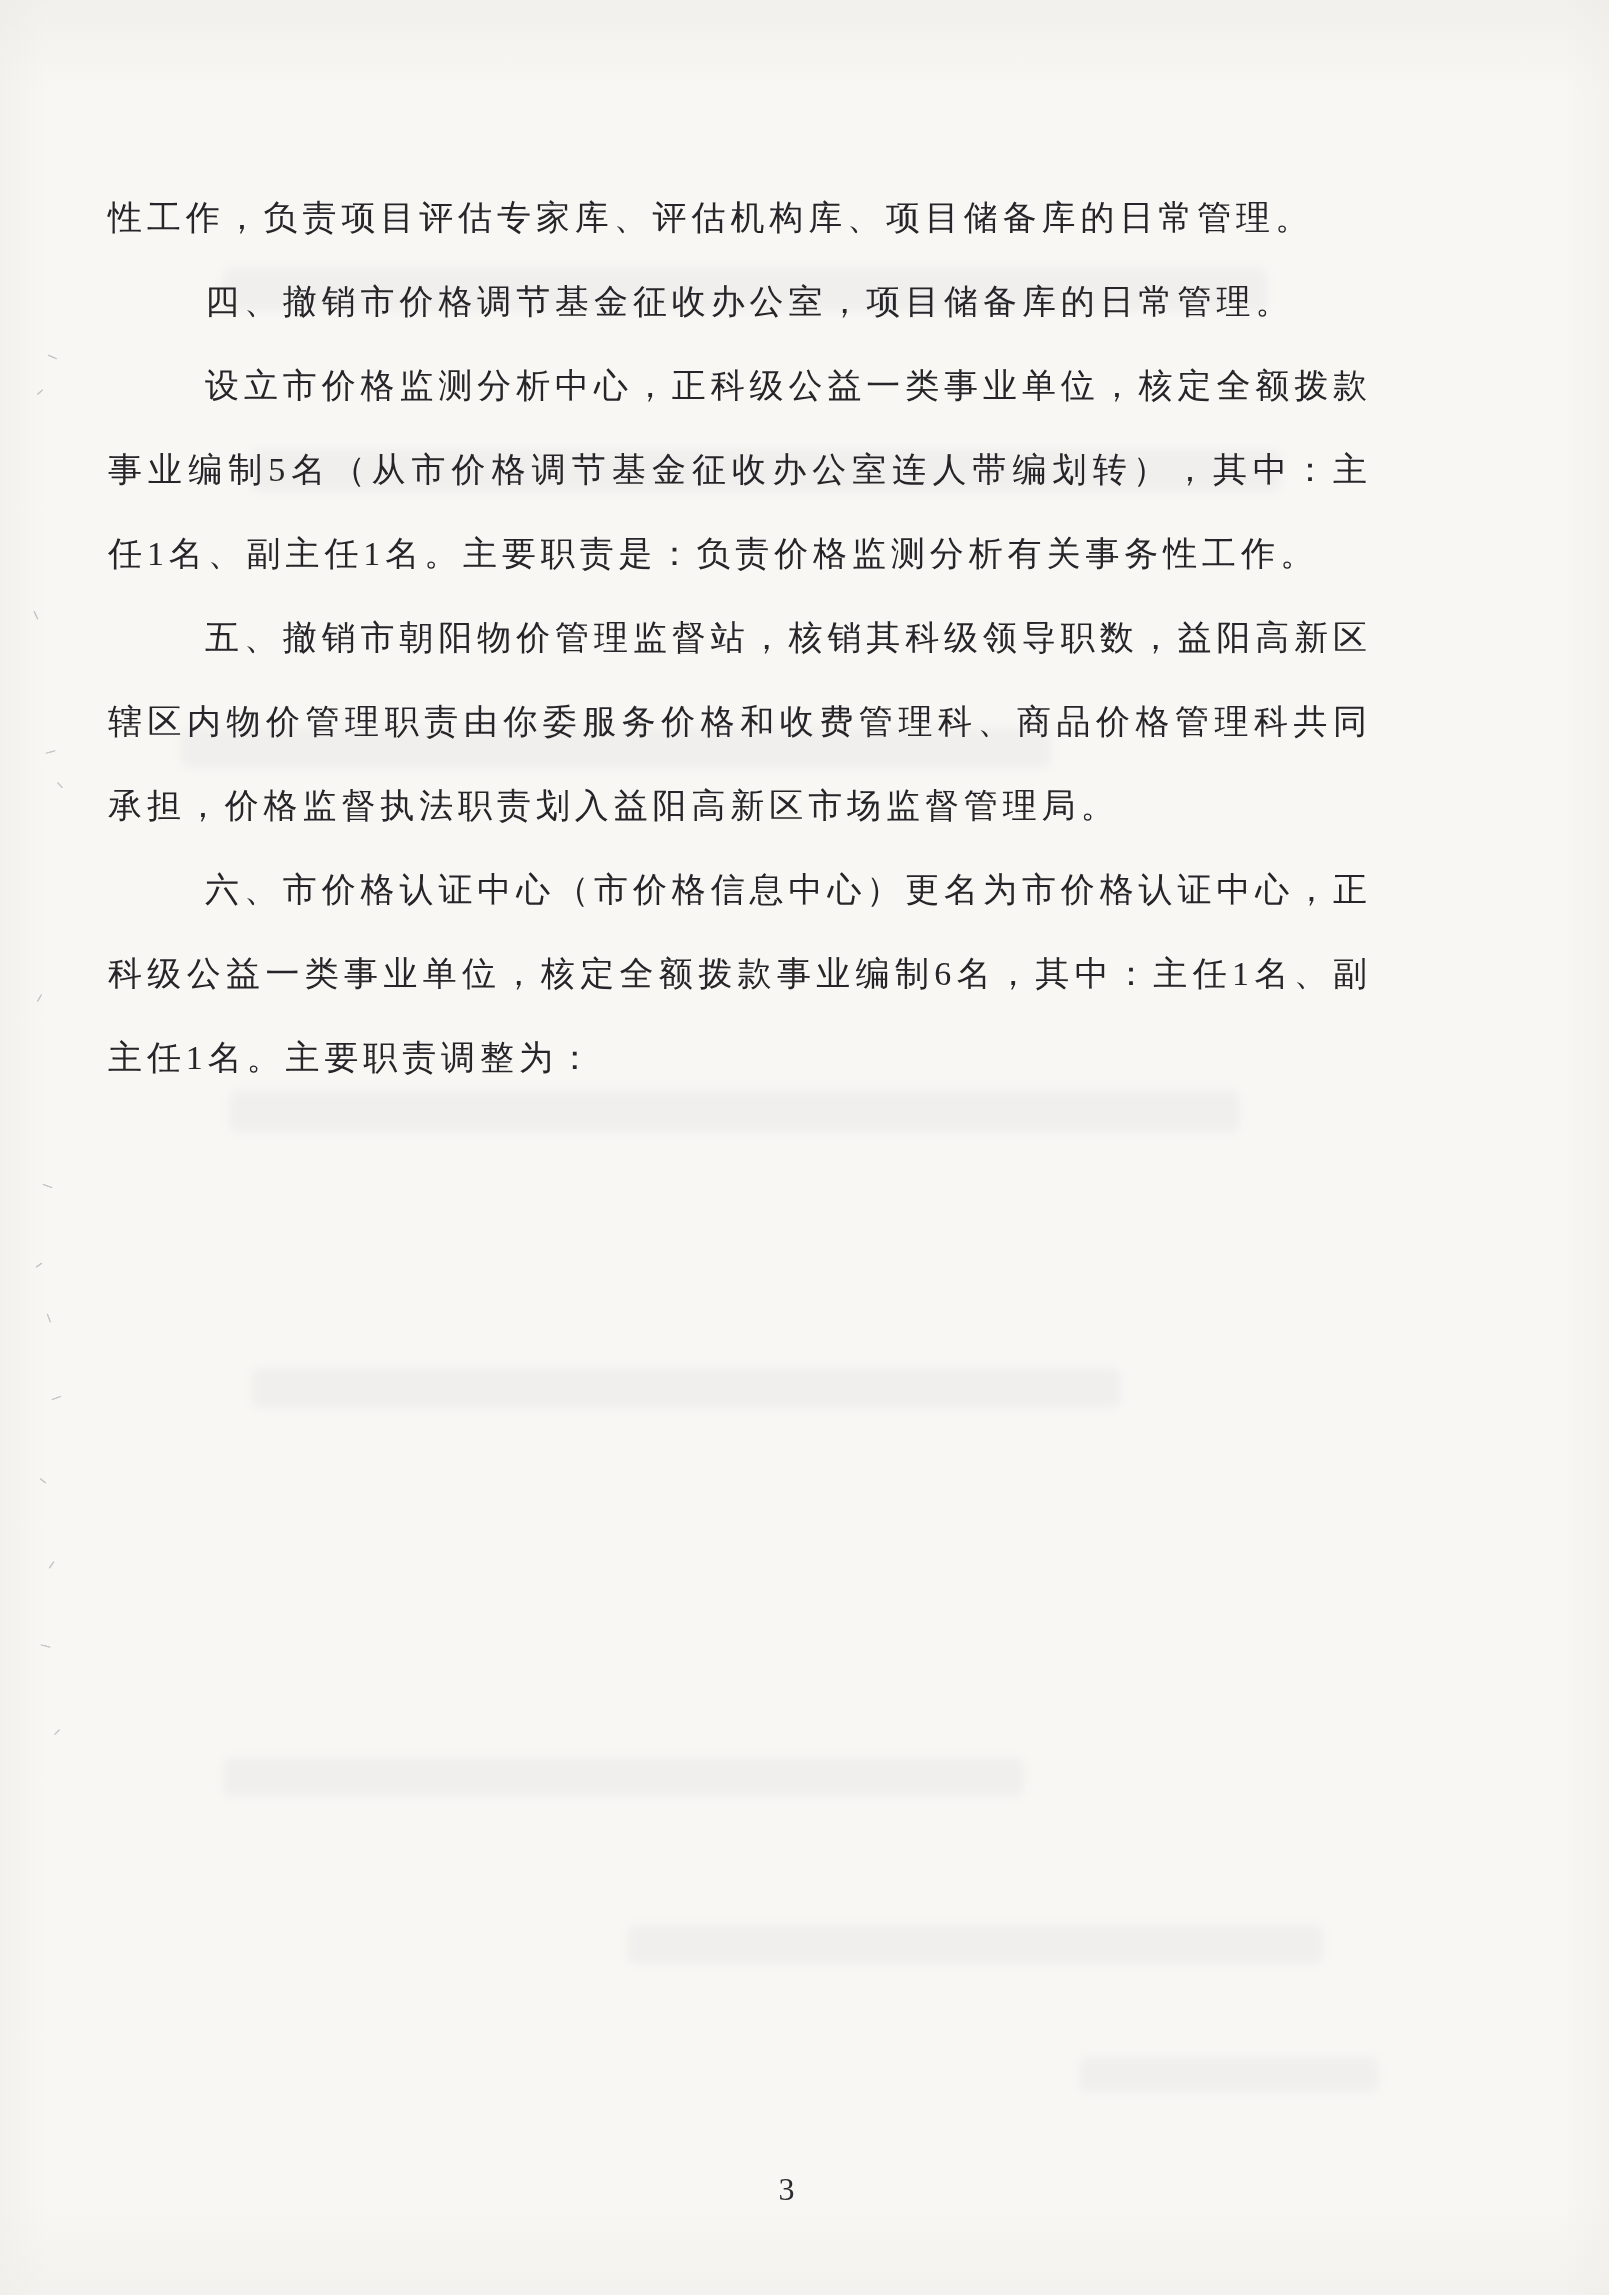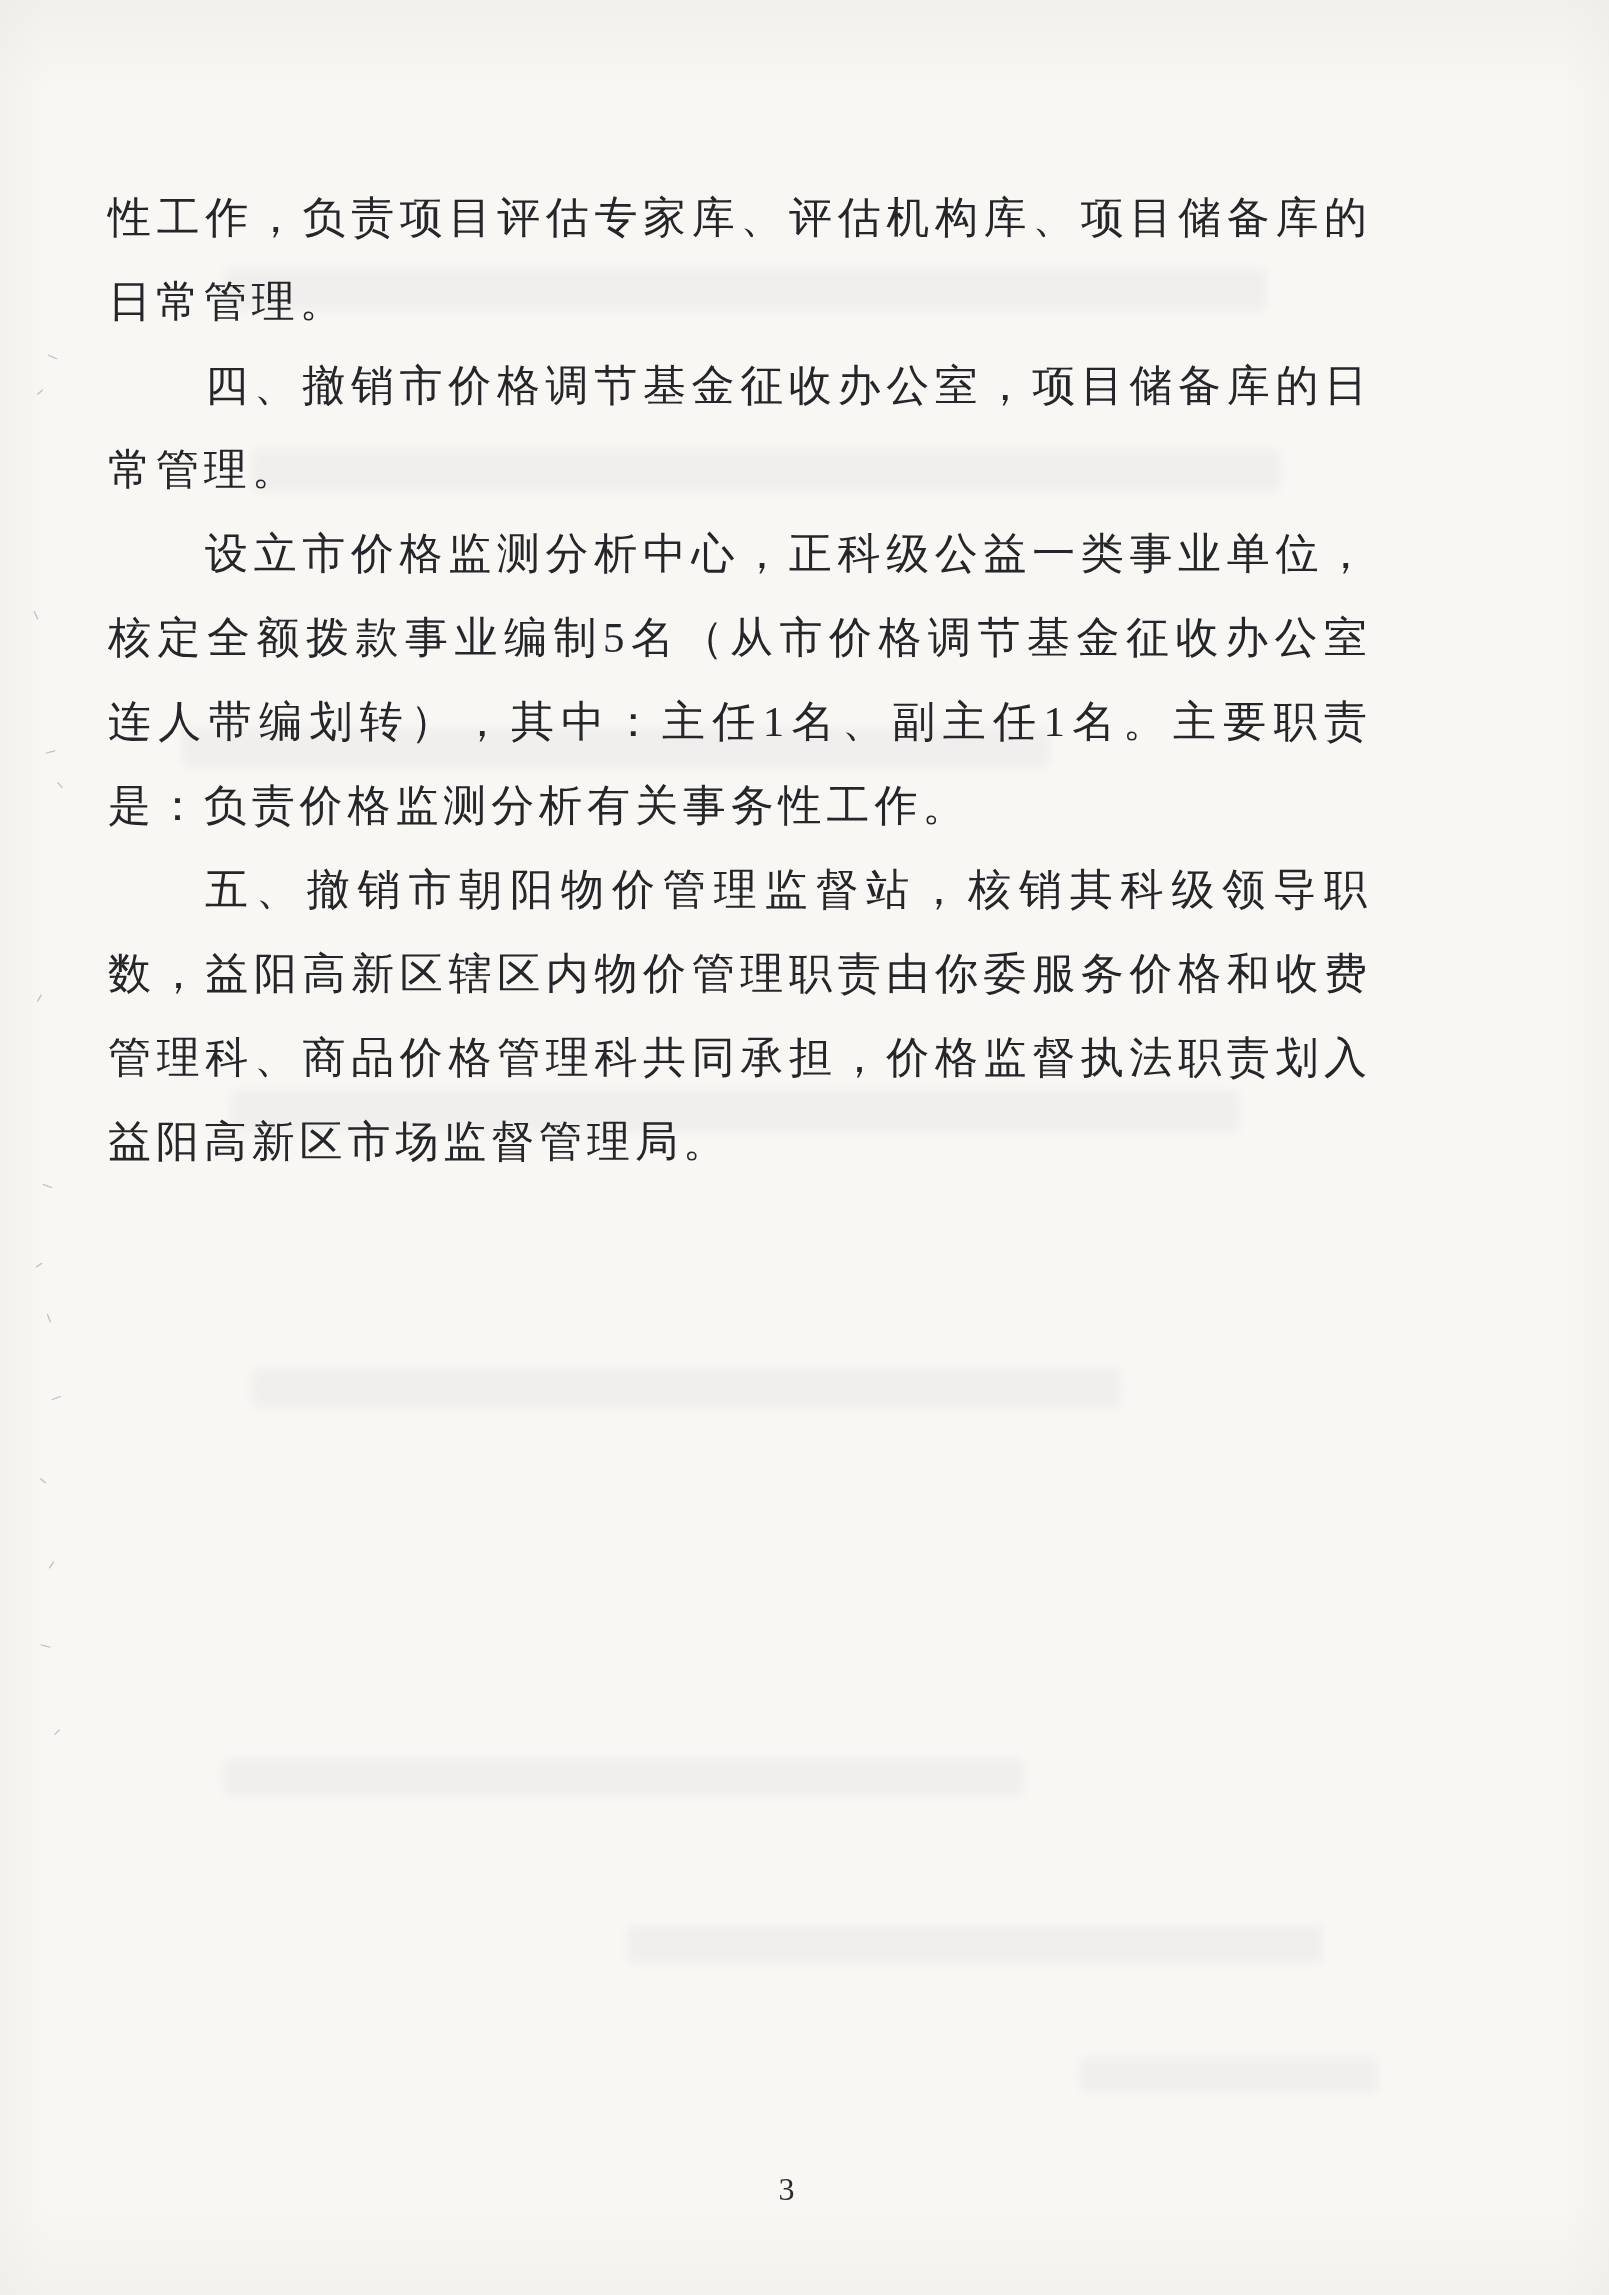--- a/index.html
+++ b/index.html
@@ -18,21 +18,21 @@
       linear-gradient(90deg, rgba(240,238,233,0.6) 0%, rgba(248,247,244,0) 3%, rgba(248,247,244,0) 97%, rgba(240,238,233,0.6) 100%);
     overflow: hidden;
     font-family: "Liberation Serif", "DejaVu Serif", serif;
     color: #26262a;
   }
   .doc {
     position: absolute;
     top: 176px;
     left: 108px;
     width: 1264px;
-    font-size: 43px;
+    font-size: 34px;
     line-height: 84px;
     letter-spacing: 4.9px;
     text-align: justify;
     text-justify: inter-character;
   }
   .para {
     margin: 0;
     padding: 0;
   }
   .para.indent {
@@ -92,18 +92,19 @@
   <div class="mark" style="left:39px; top:1480px; transform:rotate(40deg); width:8.4px;"></div>
   <div class="mark" style="left:47px; top:1564px; transform:rotate(-55deg); width:9px;"></div>
   <div class="mark" style="left:40px; top:1645px; transform:rotate(15deg);"></div>
   <div class="mark" style="left:53px; top:1731px; transform:rotate(-45deg); width:8.4px;"></div>
 
   <div class="doc">
     <p class="para">性工作，负责项目评估专家库、评估机构库、项目储备库的日常管理。</p>
     <p class="para indent">四、撤销市价格调节基金征收办公室，项目储备库的日常管理。</p>
     <p class="para indent">设立市价格监测分析中心，正科级公益一类事业单位，核定全额拨款事业编制5名（从市价格调节基金征收办公室连人带编划转），其中：主任1名、副主任1名。主要职责是：负责价格监测分析有关事务性工作。</p>
     <p class="para indent">五、撤销市朝阳物价管理监督站，核销其科级领导职数，益阳高新区辖区内物价管理职责由你委服务价格和收费管理科、商品价格管理科共同承担，价格监督执法职责划入益阳高新区市场监督管理局。</p>
+    <p class="para indent">六、市价格认证中心（市价格信息中心）更名为市价格认证中心，正科级公益一类事业单位，核定全额拨款事业编制6名，其中：主任1名、副主任1名。主要职责调整为：</p>
   </div>
 
   <div class="pageno">3</div>
 
 </div>
 
 
 </body></html>

